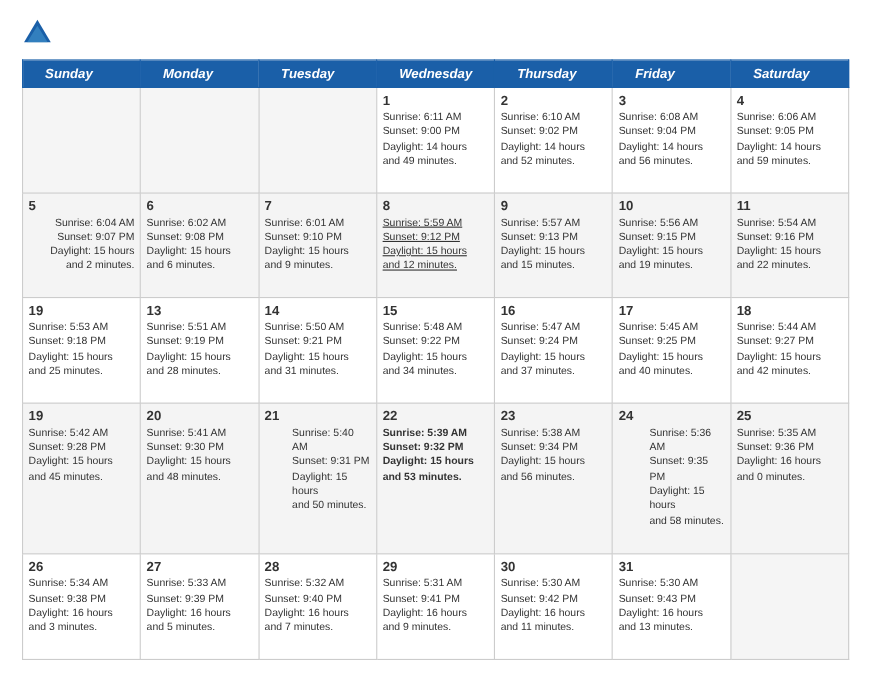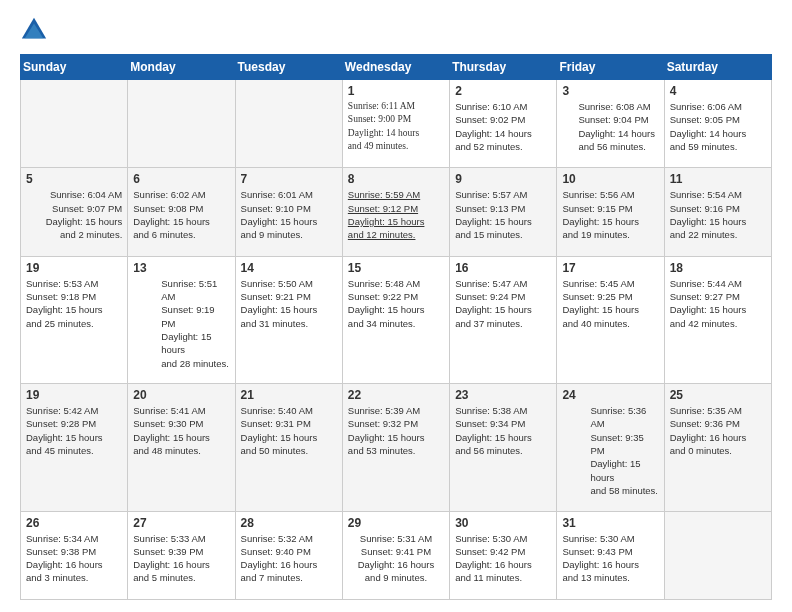--- a/index.html
+++ b/index.html
@@ -61,24 +61,25 @@
       flex: 1;
       border: 1px solid #ccc;
       border-collapse: collapse;
       width: 100%;
       table-layout: fixed;
     }
     .calendar th {
       background: #1a5fa8;
       color: #fff;
       text-align: left;
-      padding: 5px 2px;
+      padding: 5px 20px;
       font-size: 12px;
       font-weight: bold;
       border: 1px solid #1a5fa8;
+      font-style: italic;
     }
     .calendar td {
       border: 1px solid #ccc;
       vertical-align: top;
       padding: 4px 5px;
       font-size: 10px;
       color: #333;
       background: #fff;
       height: 82px;
     }
@@ -137,35 +138,35 @@
           <th>Saturday</th>
         </tr>
     </thead>
     <tbody id="calendar-body">
     <tr>
           <td class="empty"></td>
           <td class="empty"></td>
           <td class="empty"></td>
           <td>
             <span class="day-num">1</span>
-            <div class="day-info" style="white-space: pre-line; font-family: Liberation Serif, serif;">Sunrise: 6:11 AM
+            <div class="day-info" style="white-space: pre-line;">Sunrise: 6:11 AM
 Sunset: 9:00 PM
 Daylight: 14 hours
 and 49 minutes.</div>
           </td>
           <td>
             <span class="day-num">2</span>
             <div class="day-info" style="white-space: pre-line;">Sunrise: 6:10 AM
 Sunset: 9:02 PM
 Daylight: 14 hours
 and 52 minutes.</div>
           </td>
           <td>
             <span class="day-num">3</span>
-            <div class="day-info" style="white-space: pre-line; margin-left: 16px;">Sunrise: 6:08 AM
+            <div class="day-info" style="white-space: pre-line;">Sunrise: 6:08 AM
 Sunset: 9:04 PM
 Daylight: 14 hours
 and 56 minutes.</div>
           </td>
           <td>
             <span class="day-num">4</span>
             <div class="day-info" style="white-space: pre-line;">Sunrise: 6:06 AM
 Sunset: 9:05 PM
 Daylight: 14 hours
 and 59 minutes.</div>
@@ -225,21 +226,21 @@
         <tr>
           <td>
             <span class="day-num">19</span>
             <div class="day-info" style="white-space: pre-line;">Sunrise: 5:53 AM
 Sunset: 9:18 PM
 Daylight: 15 hours
 and 25 minutes.</div>
           </td>
           <td>
             <span class="day-num">13</span>
-            <div class="day-info" style="white-space: pre-line; margin-left: 28px;">Sunrise: 5:51 AM
+            <div class="day-info" style="white-space: pre-line;">Sunrise: 5:51 AM
 Sunset: 9:19 PM
 Daylight: 15 hours
 and 28 minutes.</div>
           </td>
           <td>
             <span class="day-num">14</span>
             <div class="day-info" style="white-space: pre-line;">Sunrise: 5:50 AM
 Sunset: 9:21 PM
 Daylight: 15 hours
 and 31 minutes.</div>
@@ -283,28 +284,28 @@
           </td>
           <td class="row-shade">
             <span class="day-num">20</span>
             <div class="day-info" style="white-space: pre-line;">Sunrise: 5:41 AM
 Sunset: 9:30 PM
 Daylight: 15 hours
 and 48 minutes.</div>
           </td>
           <td class="row-shade">
             <span class="day-num">21</span>
-            <div class="day-info" style="white-space: pre-line;">Sunrise: 5:40 AM
+            <div class="day-info" style="white-space: pre-line; margin-left: 25px;">Sunrise: 5:40 AM
 Sunset: 9:31 PM
 Daylight: 15 hours
 and 50 minutes.</div>
           </td>
           <td class="row-shade">
             <span class="day-num">22</span>
-            <div class="day-info" style="white-space: pre-line;">Sunrise: 5:39 AM
+            <div class="day-info" style="white-space: pre-line; font-weight: bold;">Sunrise: 5:39 AM
 Sunset: 9:32 PM
 Daylight: 15 hours
 and 53 minutes.</div>
           </td>
           <td class="row-shade">
             <span class="day-num">23</span>
             <div class="day-info" style="white-space: pre-line;">Sunrise: 5:38 AM
 Sunset: 9:34 PM
 Daylight: 15 hours
 and 56 minutes.</div>
@@ -341,21 +342,21 @@
           </td>
           <td>
             <span class="day-num">28</span>
             <div class="day-info" style="white-space: pre-line;">Sunrise: 5:32 AM
 Sunset: 9:40 PM
 Daylight: 16 hours
 and 7 minutes.</div>
           </td>
           <td>
             <span class="day-num">29</span>
-            <div class="day-info" style="white-space: pre-line; text-align: center;">Sunrise: 5:31 AM
+            <div class="day-info" style="white-space: pre-line;">Sunrise: 5:31 AM
 Sunset: 9:41 PM
 Daylight: 16 hours
 and 9 minutes.</div>
           </td>
           <td>
             <span class="day-num">30</span>
             <div class="day-info" style="white-space: pre-line;">Sunrise: 5:30 AM
 Sunset: 9:42 PM
 Daylight: 16 hours
 and 11 minutes.</div>

